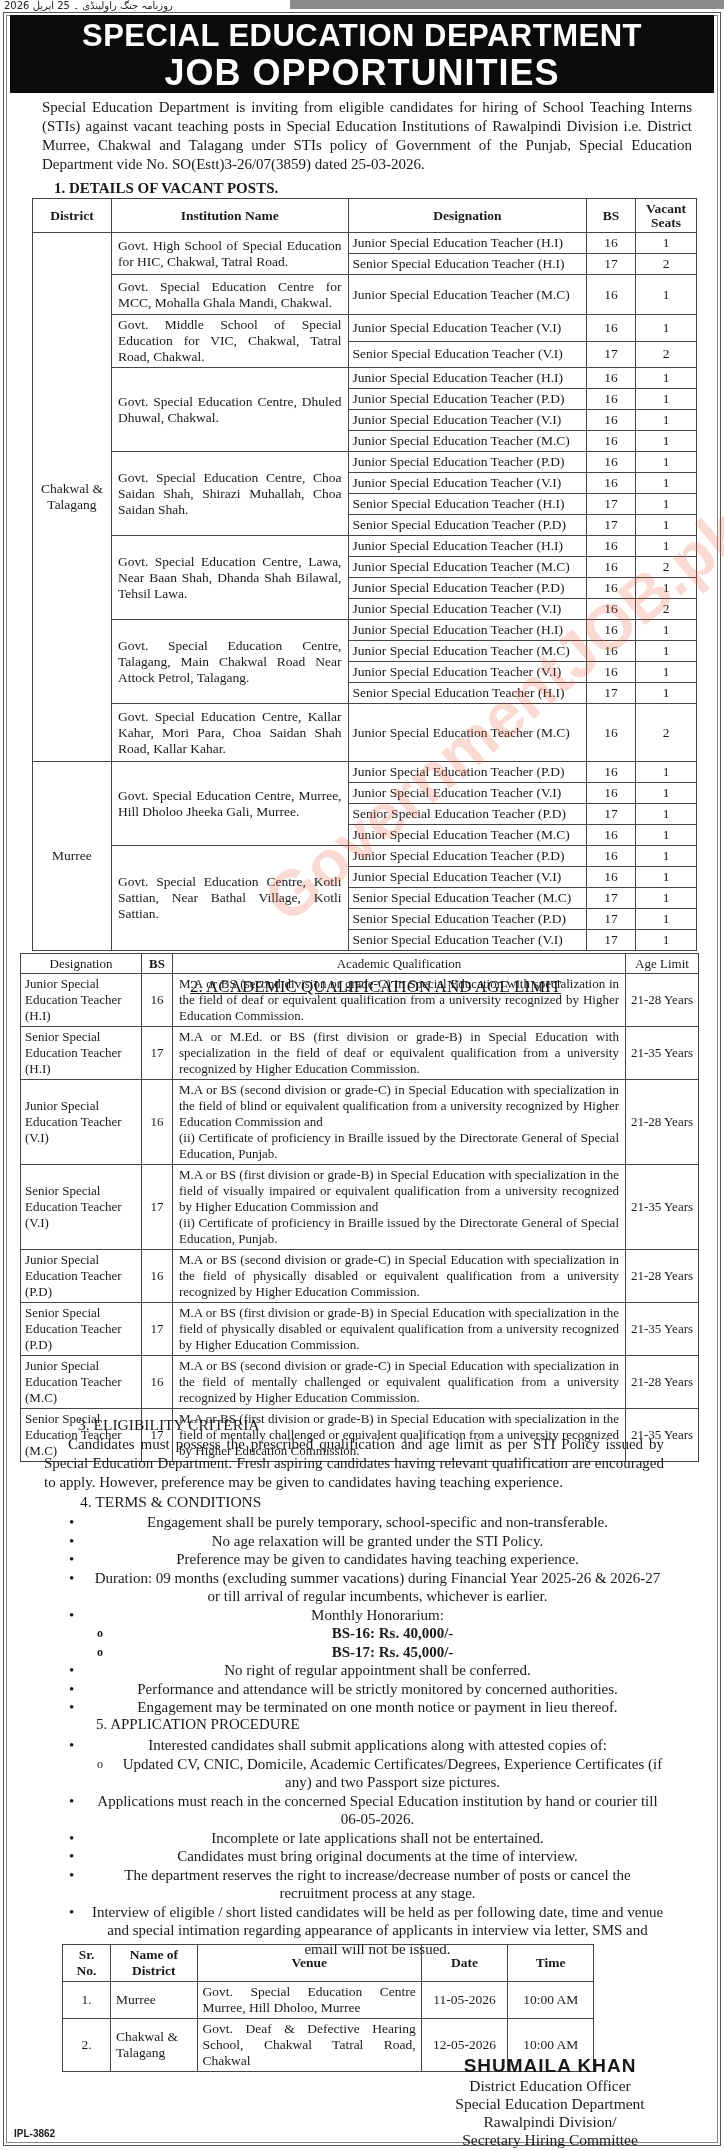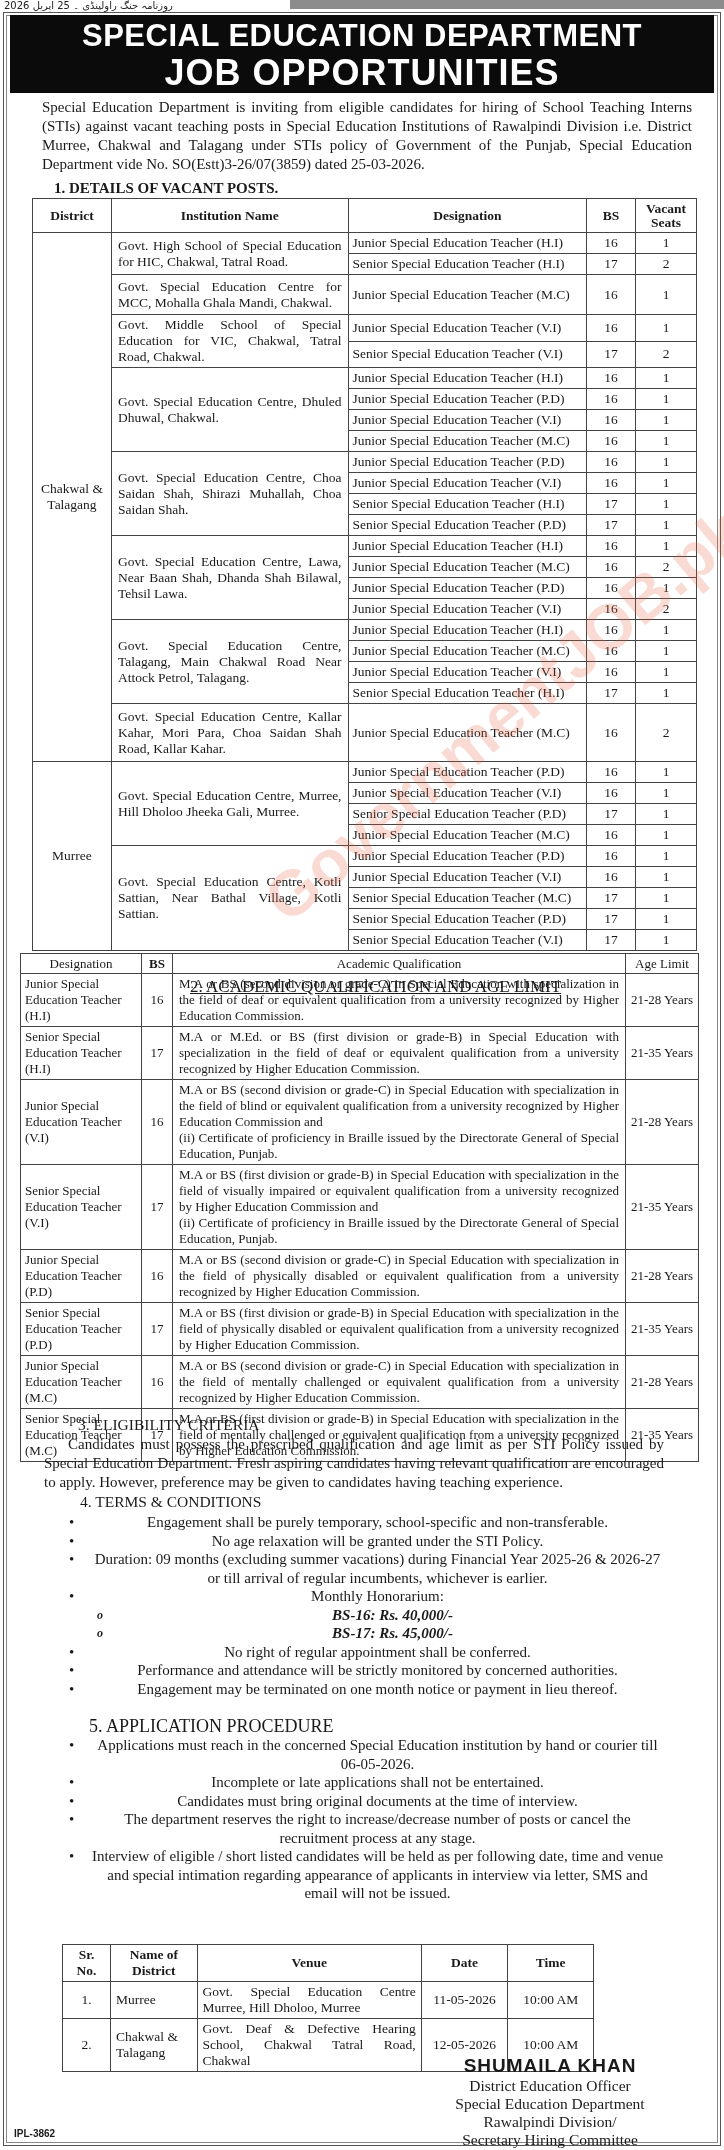--- a/index.html
+++ b/index.html
@@ -27,21 +27,21 @@
   #qual .des { padding:2px 4px; width:112px; }
   #qual .c { text-align:center; }
   #qual .q { text-align:justify; padding:2px 6px; }
   .para { position:absolute; font-size:15px; line-height:19px; text-align:justify; }
   ul.b { position:absolute; margin:0; padding:0; list-style:none; font-size:15px; line-height:18.5px; }
   ul.b li { position:relative; padding-left:27px;text-align:center; }
   ul.b li::before { content:"•"; position:absolute; left:5px; top:0; }
   ul.s { list-style:none; margin:0; padding:0; }
   ul.s li { padding-left:30px; position:relative; }
   ul.s li::before { content:"o"; position:absolute; left:6px; font-size:12px; }
-  ul.s li.bold { font-weight:bold;font-style:italic; }
+  ul.s li.bold { font-weight:bold; }
   #interview { left:62px; top:1944px; width:532px; }
   #interview td, #interview th { font-size:13.5px; line-height:16px; padding:2px 5px; }
   #interview .c { text-align:center; vertical-align:middle; }
   .sig { position:absolute; left:440px; top:2055px; width:220px; text-align:center; font-size:15.5px; line-height:18px; }
   .sig .name { font-family:"Liberation Sans", sans-serif; font-weight:bold; font-size:19px; letter-spacing:1px; line-height:22px; }
   .ipl { position:absolute; left:14px; top:2128px; font-family:"Liberation Sans", sans-serif; font-weight:bold; font-size:10px; }
   .wm { position:absolute; left:250px; top:880px; font-family:"Liberation Sans", sans-serif; font-size:64px; font-weight:bold; color:rgba(230,90,60,0.22); transform:rotate(-40deg); transform-origin:left top; white-space:nowrap; pointer-events:none; }
 </style>
 </head>
 <body>
@@ -324,35 +324,42 @@
     </tbody>
 </table>
 
 <div class="h" style="left:78px; top:1416px; font-size:15.5px;">3.   ELIGIBILITY CRITERIA</div>
 <div class="para" style="left:68px; top:1435px; width:596px; text-indent:24px; left:44px; width:620px;">Candidates must possess the prescribed qualification and age limit as per STI Policy issued by Special Education Department. Fresh aspiring candidates having relevant qualification are encouraged to apply. However, preference may be given to candidates having teaching experience.</div>
 
 <div class="h" style="left:80px; top:1493px; font-size:15.5px;">4.   TERMS &amp; CONDITIONS</div>
 <ul class="b" style="left:64px; top:1513px; width:600px;">
   <li>Engagement shall be purely temporary, school-specific and non-transferable.</li>
   <li>No age relaxation will be granted under the STI Policy.</li>
+  <li>Preference may be given to candidates having teaching experience.</li>
   <li>Duration: 09 months (excluding summer vacations) during Financial Year 2025-26 &amp; 2026-27 or till arrival of regular incumbents, whichever is earlier.</li>
   <li>
     <span>Monthly Honorarium:</span>
     <ul class="s">
       <li class="bold">BS-16: Rs. 40,000/-</li>
       <li class="bold">BS-17: Rs. 45,000/-</li>
     </ul>
   </li>
   <li>No right of regular appointment shall be conferred.</li>
   <li>Performance and attendance will be strictly monitored by concerned authorities.</li>
   <li>Engagement may be terminated on one month notice or payment in lieu thereof.</li>
 </ul>
 
-<div class="h" style="left:89px; top:1716px; font-size:18px;">5.   APPLICATION PROCEDURE</div>
+<div class="h" style="left:96px; top:1716px; font-size:15px;">5.   APPLICATION PROCEDURE</div>
 <ul class="b" style="left:64px; top:1736px; width:600px;">
+  <li>
+    <span>Interested candidates shall submit applications along with attested copies of:</span>
+    <ul class="s">
+      <li>Updated CV, CNIC, Domicile, Academic Certificates/Degrees, Experience Certificates (if any) and two Passport size pictures.</li>
+    </ul>
+  </li>
   <li>Applications must reach in the concerned Special Education institution by hand or courier till 06-05-2026.</li>
   <li>Incomplete or late applications shall not be entertained.</li>
   <li>Candidates must bring original documents at the time of interview.</li>
   <li>The department reserves the right to increase/decrease number of posts or cancel the recruitment process at any stage.</li>
   <li>Interview of eligible / short listed candidates will be held as per following date, time and venue and special intimation regarding appearance of applicants in interview via letter, SMS and email will not be issued.</li>
 </ul>
 
 <table id="interview">
   <thead>
     <tr style="height:36px;">

